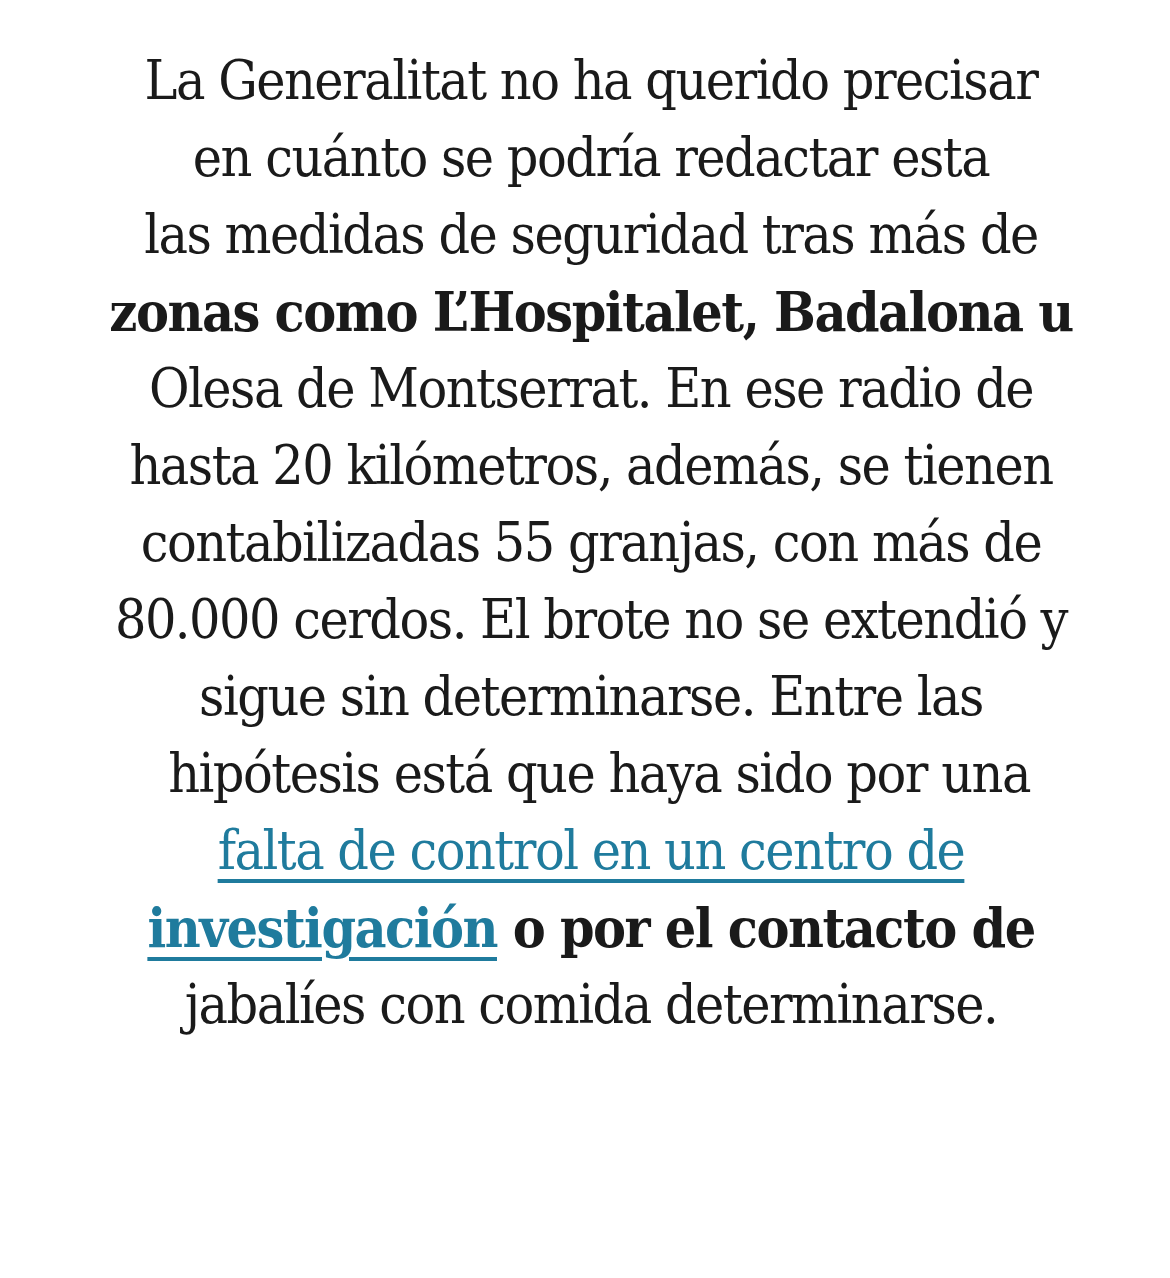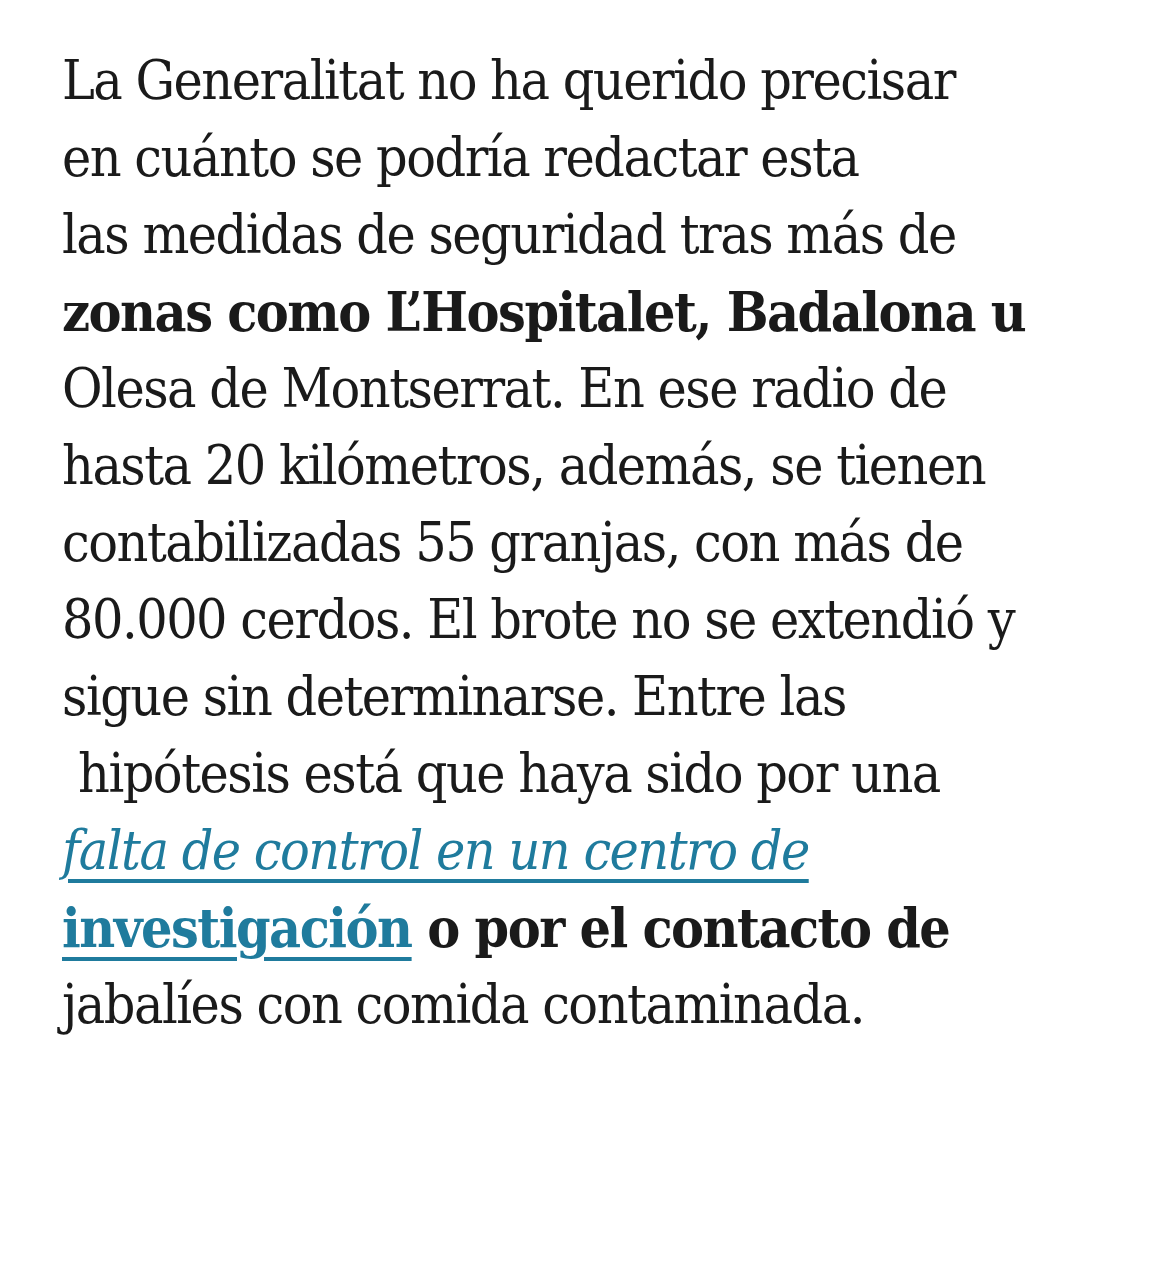--- a/index.html
+++ b/index.html
@@ -14,20 +14,21 @@
     box-sizing: border-box;
     width: 1170px;
     height: 898px;
     padding: 42px 50px 0 62px;
     font-family: "DejaVu Serif", "Liberation Serif", serif;
     font-stretch: condensed;
     font-size: 55px;
     letter-spacing: -1.5px;
     line-height: 77px;
     color: var(--text-color, #1a1a1a);
+    text-align: center;
   }
   .line {
     white-space: nowrap;
     height: 77px;
   }
   .article-link {
     color: var(--link-color, #1f7b9d);
     text-decoration: underline;
     text-decoration-color: var(--link-color, #1f7b9d);
     text-decoration-thickness: 4px;
@@ -43,17 +44,17 @@
     <span class="line" style="display:block;"><span>La Generalitat no ha querido precisar</span></span>
     <span class="line" style="display:block;"><span>en cuánto se podría redactar esta</span></span>
     <span class="line" style="display:block;"><span>las medidas de seguridad tras más de</span></span>
     <span class="line" style="display:block;font-weight:bold;"><span>zonas como L’Hospitalet, Badalona u</span></span>
     <span class="line" style="display:block;"><span>Olesa de Montserrat. En ese radio de</span></span>
     <span class="line" style="display:block;"><span>hasta 20 kilómetros, además, se tienen</span></span>
     <span class="line" style="display:block;"><span>contabilizadas 55 granjas, con más de</span></span>
     <span class="line" style="display:block;"><span>80.000 cerdos. El brote no se extendió y</span></span>
     <span class="line" style="display:block;"><span>sigue sin determinarse. Entre las</span></span>
     <span class="line" style="display:block;margin-left:16px;"><span>hipótesis está que haya sido por una</span></span>
-    <span class="line" style="display:block;font-style:italic;"><a class="article-link">falta de control en un centro de</a></span>
+    <span class="line" style="display:block;"><a class="article-link">falta de control en un centro de</a></span>
     <span class="line" style="display:block;font-weight:bold;"><a class="article-link">investigación</a><span> o por el contacto de</span></span>
-    <span class="line" style="display:block;"><span>jabalíes con comida contaminada.</span></span>
+    <span class="line" style="display:block;"><span>jabalíes con comida determinarse.</span></span>
   </p>
 </main>
 
 </body></html>

